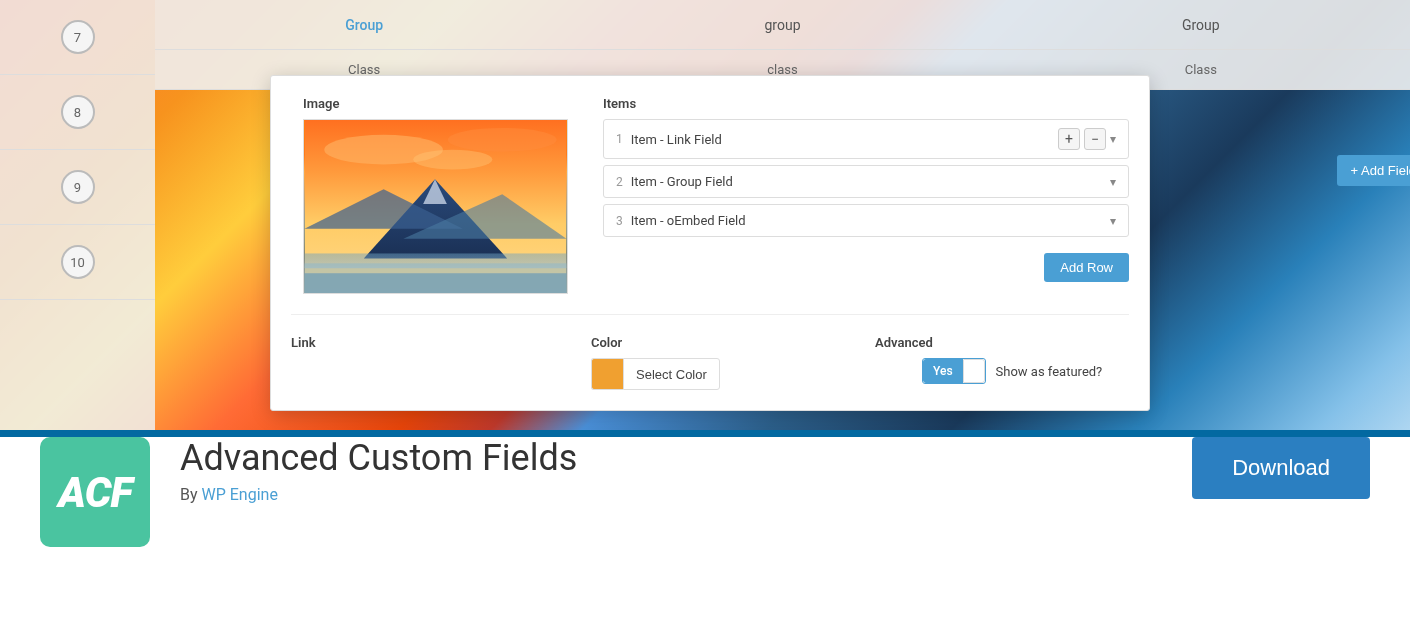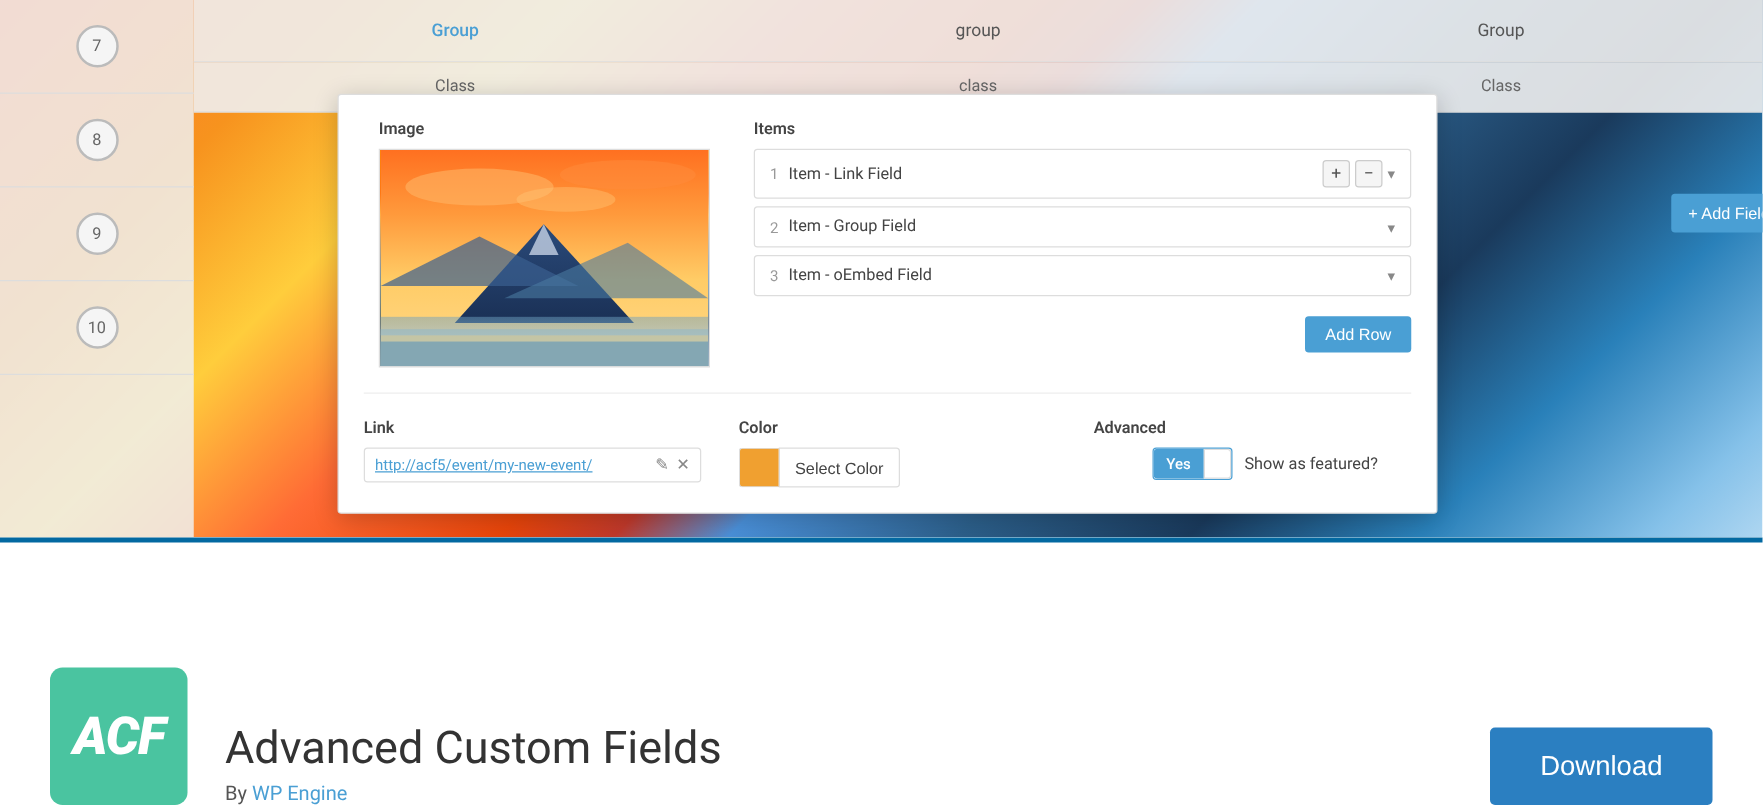--- a/index.html
+++ b/index.html
@@ -355,23 +355,23 @@
     }
 
     
     .bottom-section {
       position: absolute;
       bottom: 0;
       left: 0;
       right: 0;
       height: 214px;
       background: #fff;
-      border-top: 4px solid #0369a1;
-      display: flex;
-      align-items: flex-end;
+      border-top: 7px solid #0369a1;
+      display: flex;
+      align-items: flex-start;
       padding: 0 40px;
     }
 
     .acf-logo {
       width: 110px;
       height: 110px;
       background: #4ac4a0;
       border-radius: 10px;
       display: flex;
       align-items: center;
@@ -543,25 +543,20 @@
         <div style="text-align:right; margin-top:8px;">
           <button class="add-row-btn">Add Row</button>
         </div>
       </div>
     </div>
 
     <div class="bottom-fields">
 
       <div class="link-field">
         <div class="field-label">Link</div>
-        <div class="link-input-wrapper">
-          <span class="link-url">http://acf5/event/my-new-event/</span>
-          <span class="link-icon">✎</span>
-          <span class="link-close">✕</span>
-        </div>
       </div>
 
       <div class="color-field">
         <div class="field-label">Color</div>
         <div class="color-picker-row">
           <div class="color-swatch"></div>
           <button class="select-color-btn">Select Color</button>
         </div>
       </div>
 

